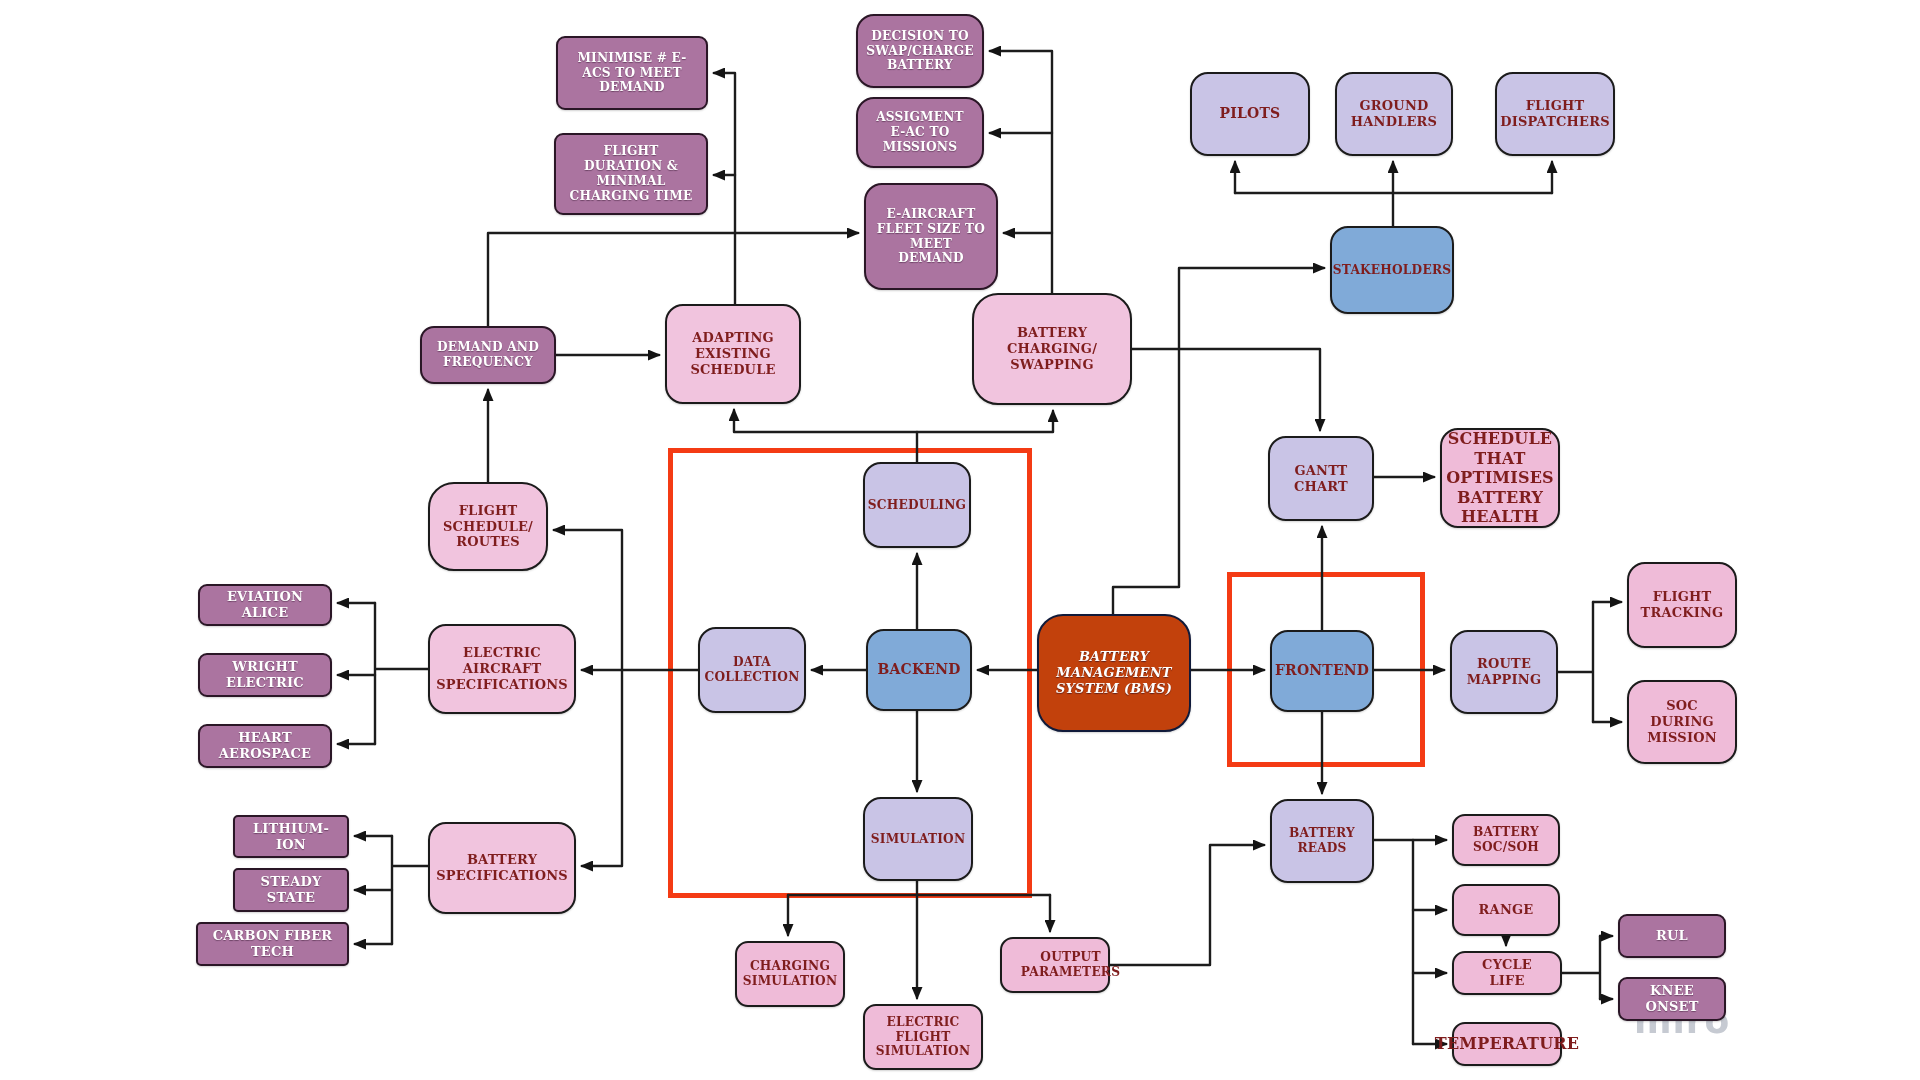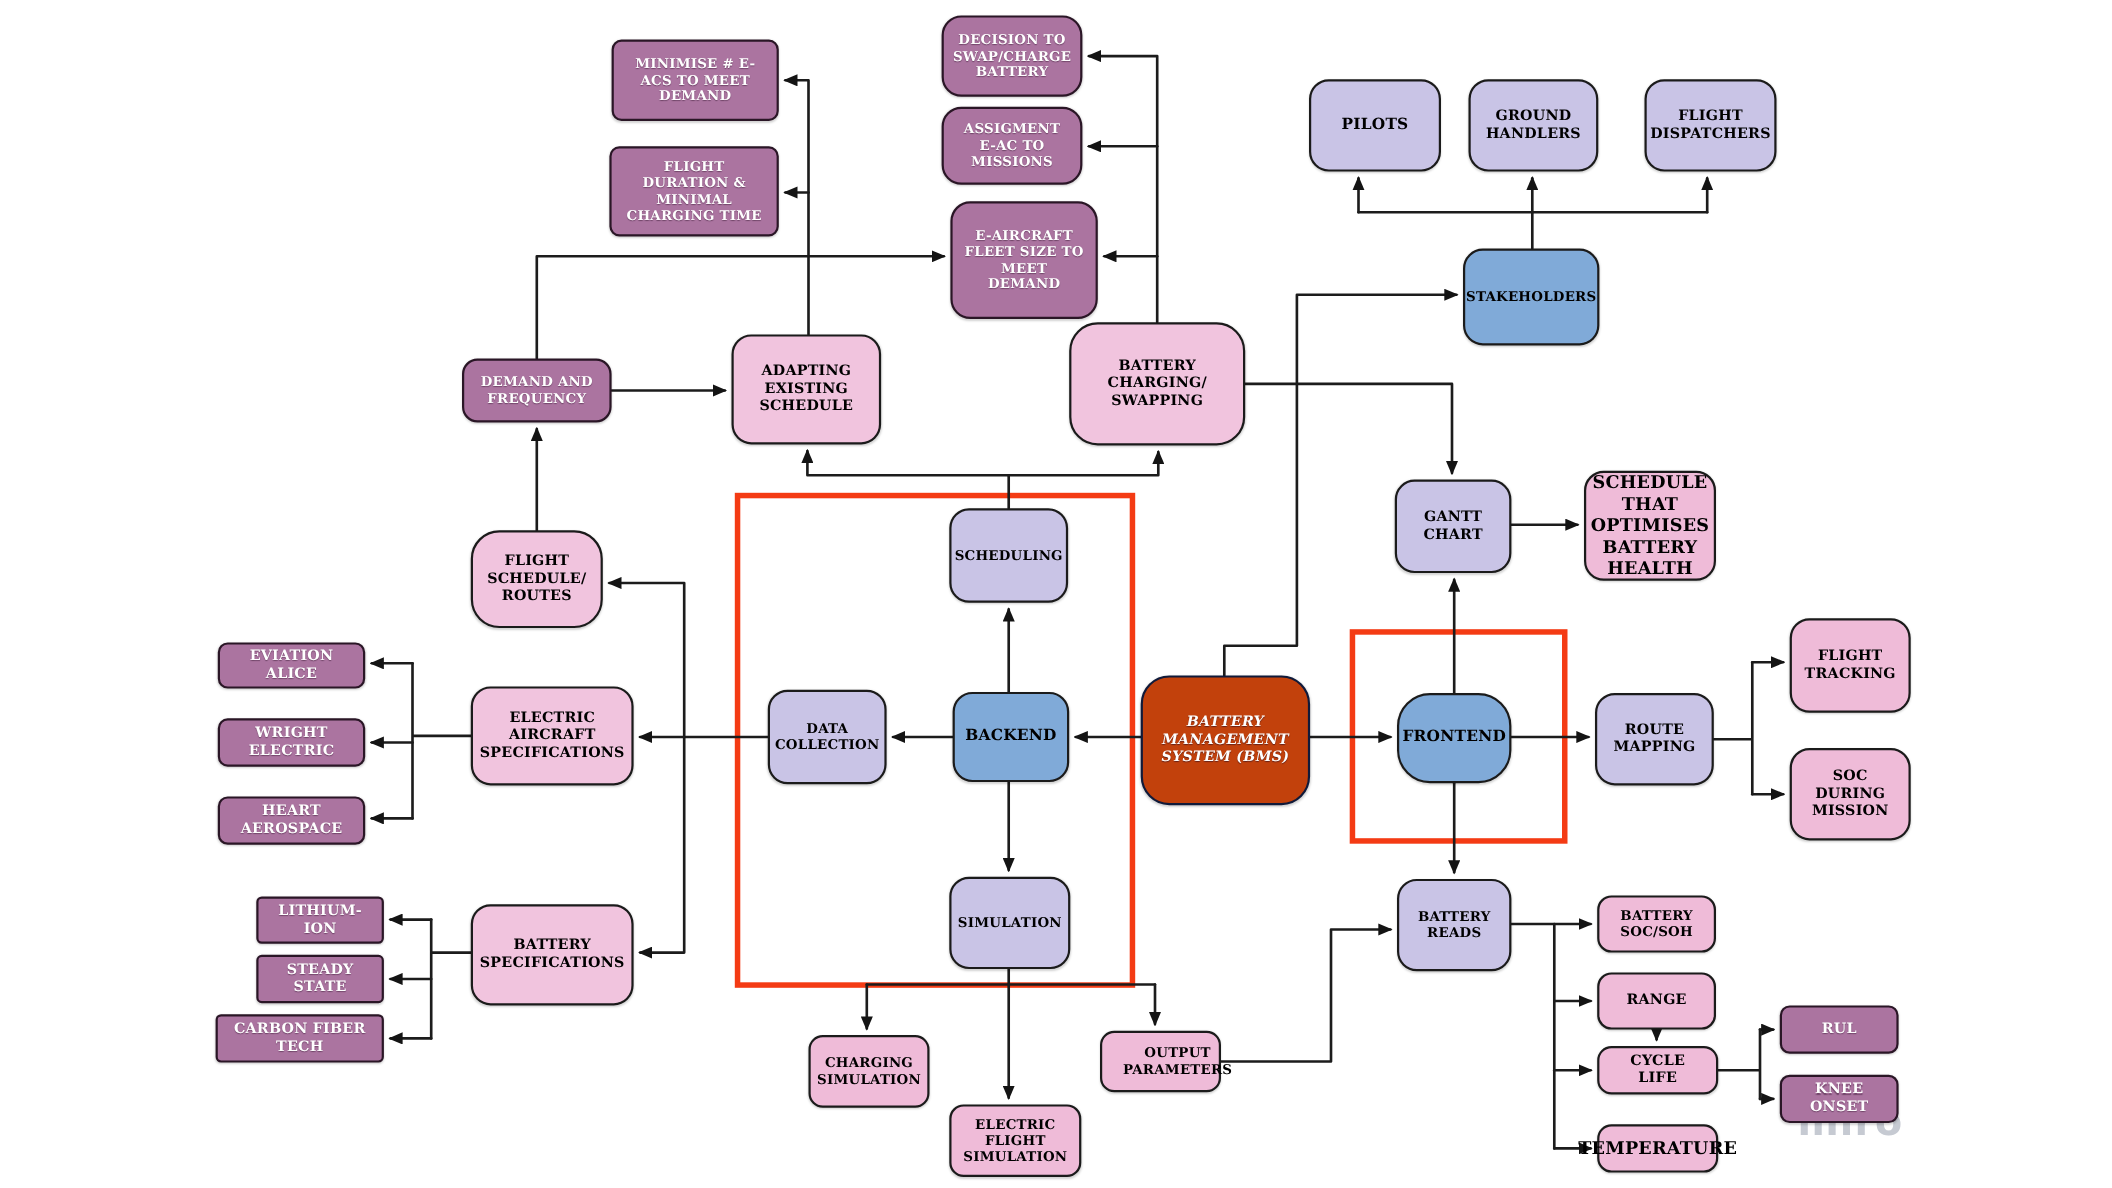--- a/index.html
+++ b/index.html
@@ -2,21 +2,21 @@
 <html><head>
 <meta charset="utf-8">
 <style>
   html,body{margin:0;padding:0;background:#ffffff;}
   .canvas{position:relative;width:1920px;height:1080px;overflow:hidden;background:#ffffff;
           font-family:"DejaVu Serif","Liberation Serif",serif;}
   svg.wires{position:absolute;left:0;top:0;z-index:2;}
   .node{position:absolute;z-index:3;display:flex;align-items:center;justify-content:center;
         text-align:center;font-weight:700;font-size:13px;line-height:1.22;letter-spacing:.2px;
         border:2px solid #1b1b1b;border-radius:18px;padding:3px 10px;box-sizing:border-box;
-        color:#000000;box-shadow:0 1px 2px rgba(0,0,0,.18);}
+        color:#7f1d1d;box-shadow:0 1px 2px rgba(0,0,0,.18);}
   .dark{background:#ab74a0;border-color:#2a1626;color:#ffffff;text-shadow:0 1px 1px rgba(40,10,35,.45);}
   .pink{background:#f1c4de;}
   .pink2{background:#efbbd8;}
   .lav{background:#c9c4e6;}
   .blue{background:#80aad8;}
   .navy{background:#c2410c;border-color:#101a3a;color:#ffffff;text-shadow:0 1px 1px rgba(0,0,40,.5);font-style:italic;}
   .sq{border-radius:5px;border-width:2.5px;}
   .r8{border-radius:9px;}
   .r12{border-radius:13px;}
   .r24{border-radius:26px;}
@@ -45,21 +45,21 @@
   .n-schedule_health{left:1440px;top:428px;width:120px;height:100px;}
   .n-flight_schedule{left:428px;top:482px;width:120px;height:89px;}
   .n-scheduling{left:863px;top:462px;width:108px;height:86px;}
   .n-eviation{left:198px;top:584px;width:134px;height:42px;}
   .n-wright{left:198px;top:653px;width:134px;height:44px;}
   .n-heart{left:198px;top:724px;width:134px;height:44px;}
   .n-electric_aircraft{left:428px;top:624px;width:148px;height:90px;}
   .n-data_collection{left:698px;top:627px;width:108px;height:86px;}
   .n-backend{left:866px;top:629px;width:106px;height:82px;}
   .n-bms{left:1037px;top:614px;width:154px;height:118px;}
-  .n-frontend{left:1270px;top:630px;width:104px;height:82px;border-radius:30px;}
+  .n-frontend{left:1270px;top:630px;width:104px;height:82px;}
   .n-route_mapping{left:1450px;top:630px;width:108px;height:84px;}
   .n-flight_tracking{left:1627px;top:562px;width:110px;height:86px;}
   .n-soc_mission{left:1627px;top:680px;width:110px;height:84px;}
   .n-lithium{left:233px;top:815px;width:116px;height:43px;}
   .n-steady{left:233px;top:868px;width:116px;height:44px;}
   .n-carbon{left:196px;top:922px;width:153px;height:44px;}
   .n-battery_specs{left:428px;top:822px;width:148px;height:92px;}
   .n-simulation{left:863px;top:797px;width:110px;height:84px;}
   .n-charging_sim{left:735px;top:941px;width:110px;height:66px;}
   .n-electric_flight_sim{left:863px;top:1004px;width:120px;height:66px;}

